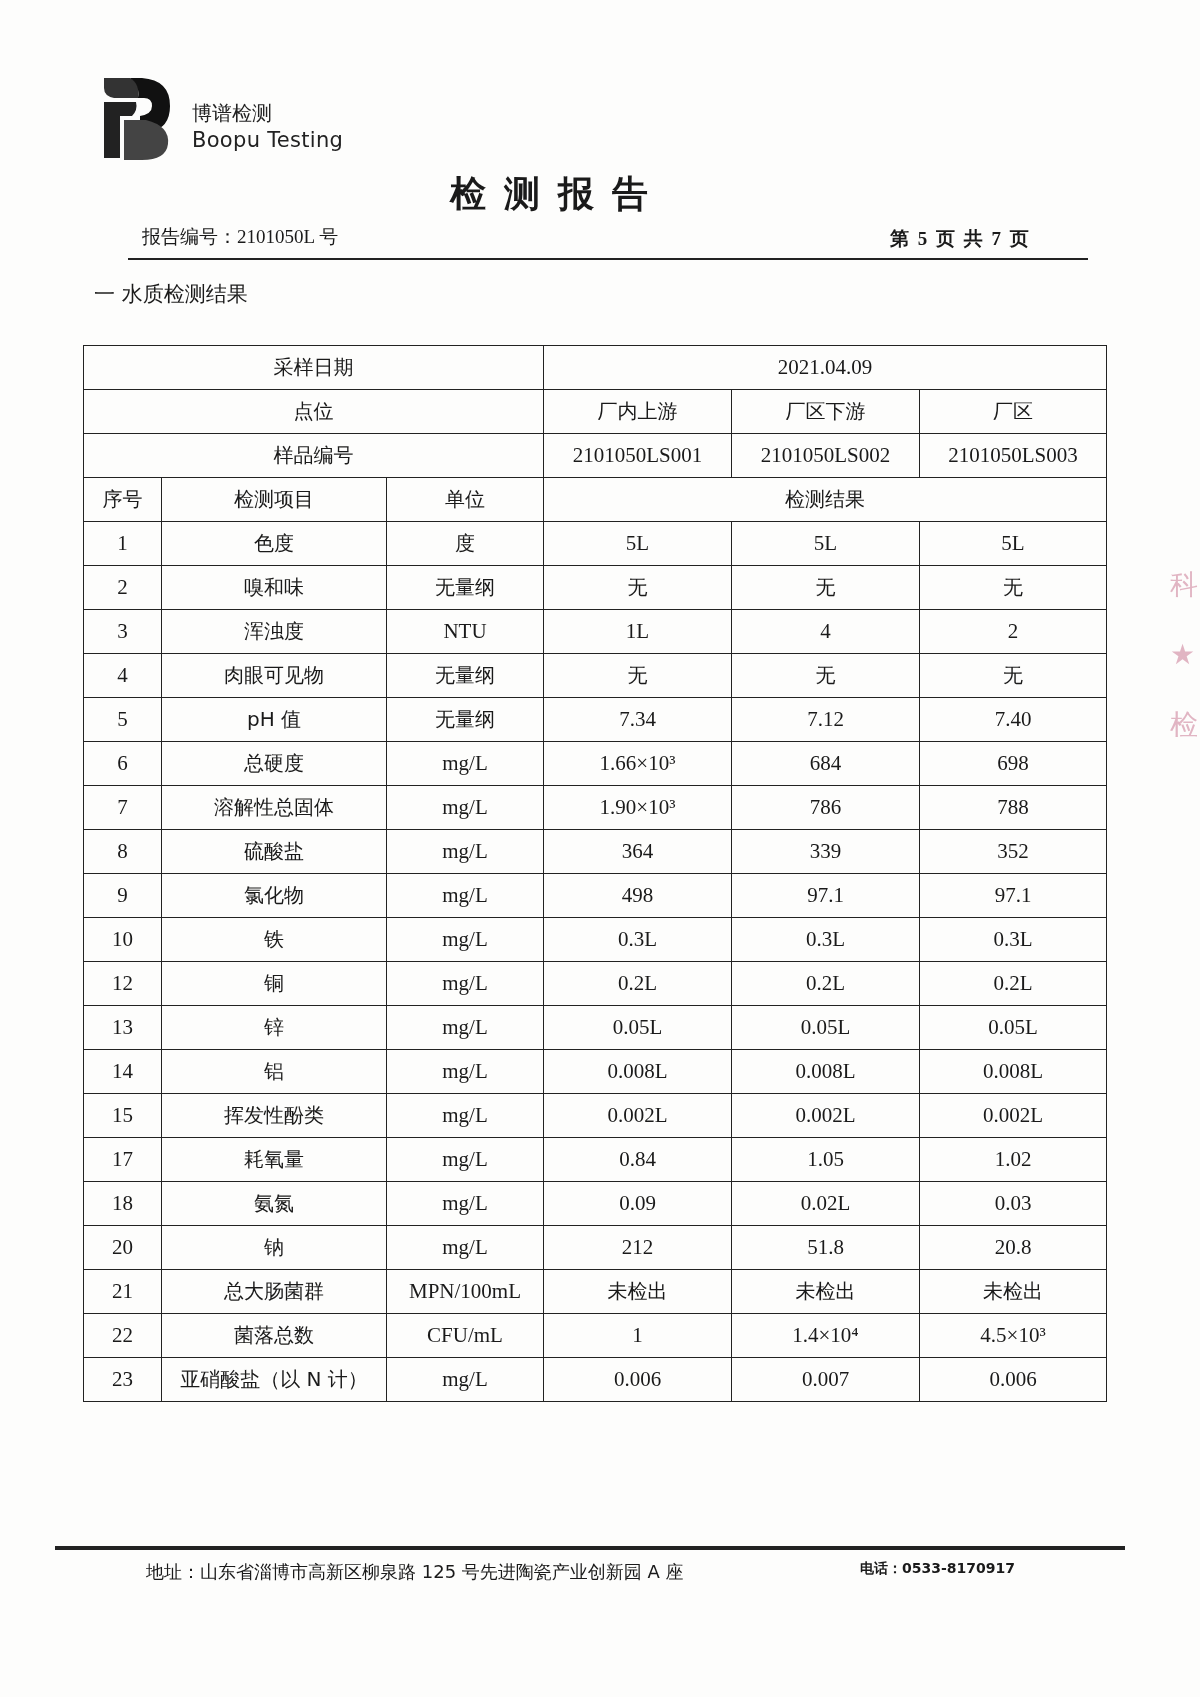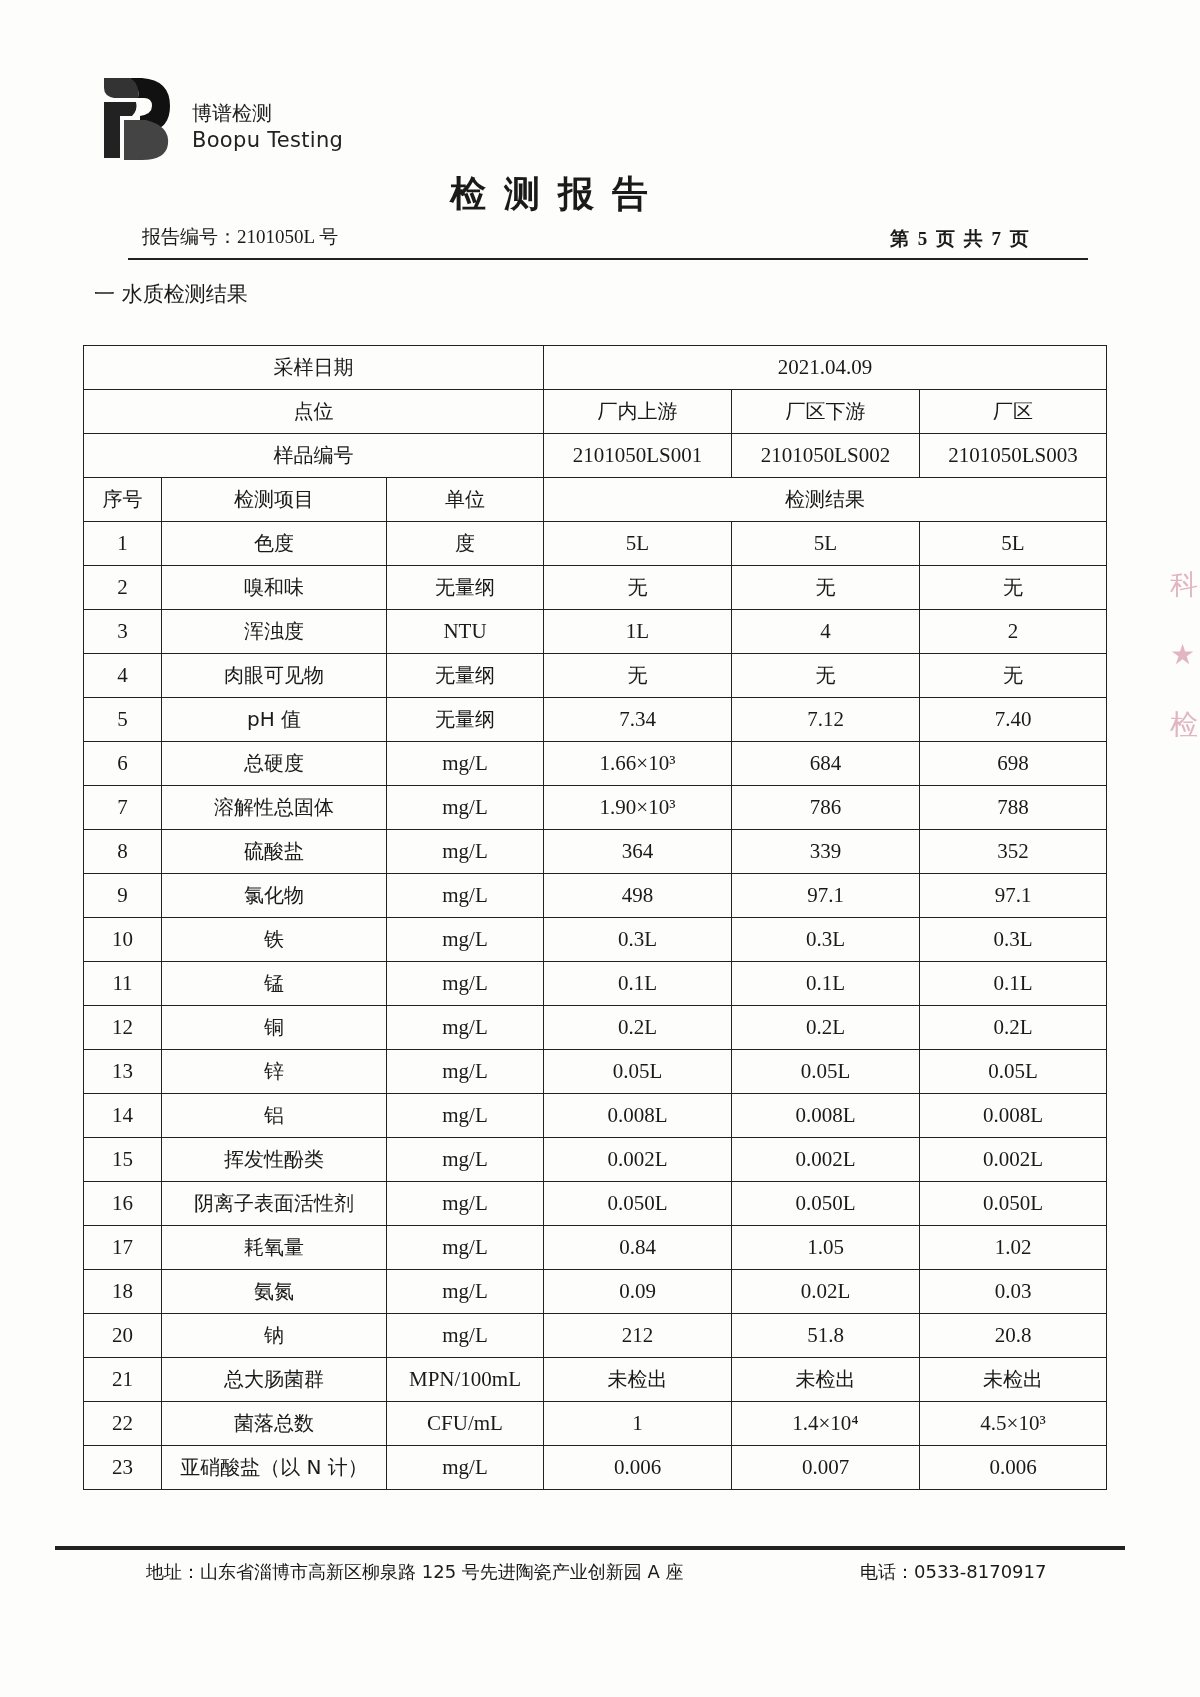--- a/index.html
+++ b/index.html
@@ -14,21 +14,21 @@
   .title { position: absolute; left: 0; width: 1116px; top: 170px; text-align: center; font-size: 36px; font-weight: bold; letter-spacing: 18px; font-family: "DejaVu Serif", serif; }
   .report-no { position: absolute; left: 142px; top: 224px; font-size: 19px; }
   .page-no { position: absolute; left: 890px; top: 226px; font-size: 19px; font-weight: bold; word-spacing: 4px; }
   .header-rule { position: absolute; left: 128px; top: 258px; width: 960px; height: 2px; background: #222; }
   .section-title { position: absolute; left: 94px; top: 280px; font-size: 21px; font-family: "DejaVu Sans", sans-serif; }
   table.results { position: absolute; left: 83px; top: 311px; width: 1023px; border-collapse: collapse; table-layout: fixed; margin-top: 34px; }
   table.results td { border: 1.6px solid #222; text-align: center; vertical-align: middle; font-size: 21px; padding: 0; height: 43px; }
   table.results td.cn { font-family: "DejaVu Sans", sans-serif; font-size: 20px; }
   .footer-rule { position: absolute; left: 55px; top: 1546px; width: 1070px; height: 4px; background: #222; }
   .address { position: absolute; left: 146px; top: 1560px; font-size: 18px; font-family: "DejaVu Sans", sans-serif; }
-  .phone { position: absolute; left: 860px; top: 1560px; font-size: 18px; font-family: "DejaVu Sans", sans-serif; }
+  .phone { position: absolute; left: 860px; top: 1560px; font-size: 14px; font-family: "DejaVu Sans", sans-serif; font-weight: bold; }
   .stamp { position: absolute; left: 1170px; top: 550px; width: 40px; height: 220px; opacity: 0.45; color: #c06080; font-size: 28px; font-family: "DejaVu Sans", sans-serif; line-height: 70px; }
 </style>
 </head>
 <body>
 
 <svg class="logo" viewBox="0 0 72 84">
   <path d="M4 2 L30 2 Q40 6 38 18 L38 22 L14 22 Q4 20 4 12 Z" fill="#333"></path>
   <path d="M30 2 L42 2 Q70 4 70 30 Q70 52 50 56 L40 56 L40 40 Q52 38 52 30 Q52 22 44 22 L38 22 Q40 8 30 2 Z" fill="#111"></path>
   <path d="M4 26 L36 26 Q38 34 32 40 L20 40 L20 82 L4 82 Z" fill="#222"></path>
   <path d="M24 44 L46 44 Q70 50 68 68 Q66 84 42 84 L24 84 Z" fill="#444"></path>
@@ -151,28 +151,20 @@
       </tr>
       <tr>
         <td>10</td>
         <td class="cn">铁</td>
         <td>mg/L</td>
         <td>0.3L</td>
         <td>0.3L</td>
         <td>0.3L</td>
       </tr>
       <tr>
-        <td>11</td>
-        <td class="cn">锰</td>
-        <td>mg/L</td>
-        <td>0.1L</td>
-        <td>0.1L</td>
-        <td>0.1L</td>
-      </tr>
-      <tr>
         <td>12</td>
         <td class="cn">铜</td>
         <td>mg/L</td>
         <td>0.2L</td>
         <td>0.2L</td>
         <td>0.2L</td>
       </tr>
       <tr>
         <td>13</td>
         <td class="cn">锌</td>
@@ -189,28 +181,20 @@
         <td>0.008L</td>
         <td>0.008L</td>
       </tr>
       <tr>
         <td>15</td>
         <td class="cn">挥发性酚类</td>
         <td>mg/L</td>
         <td>0.002L</td>
         <td>0.002L</td>
         <td>0.002L</td>
-      </tr>
-      <tr>
-        <td>16</td>
-        <td class="cn">阴离子表面活性剂</td>
-        <td>mg/L</td>
-        <td>0.050L</td>
-        <td>0.050L</td>
-        <td>0.050L</td>
       </tr>
       <tr>
         <td>17</td>
         <td class="cn">耗氧量</td>
         <td>mg/L</td>
         <td>0.84</td>
         <td>1.05</td>
         <td>1.02</td>
       </tr>
       <tr>

